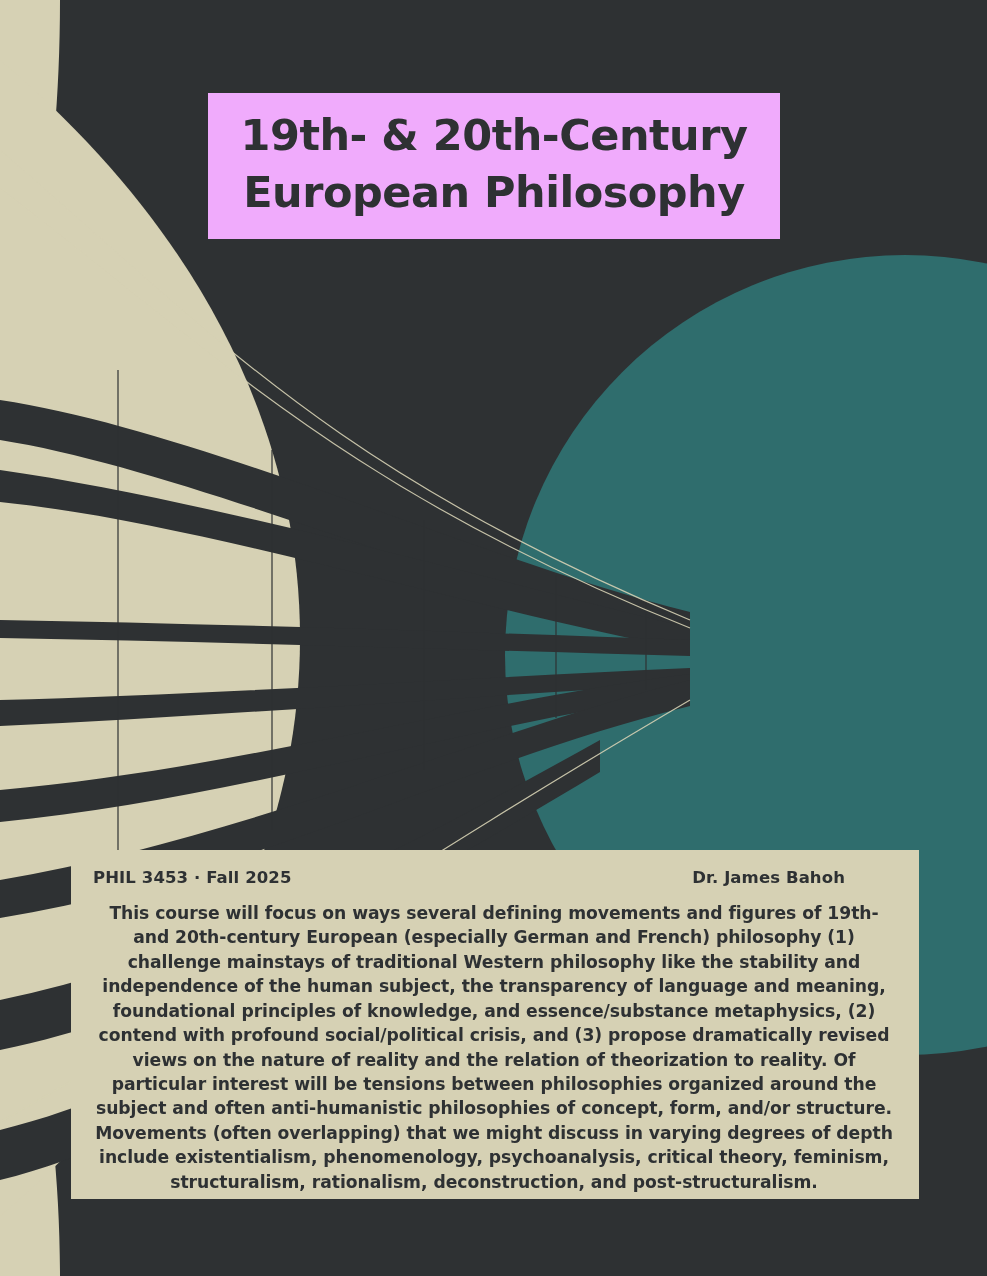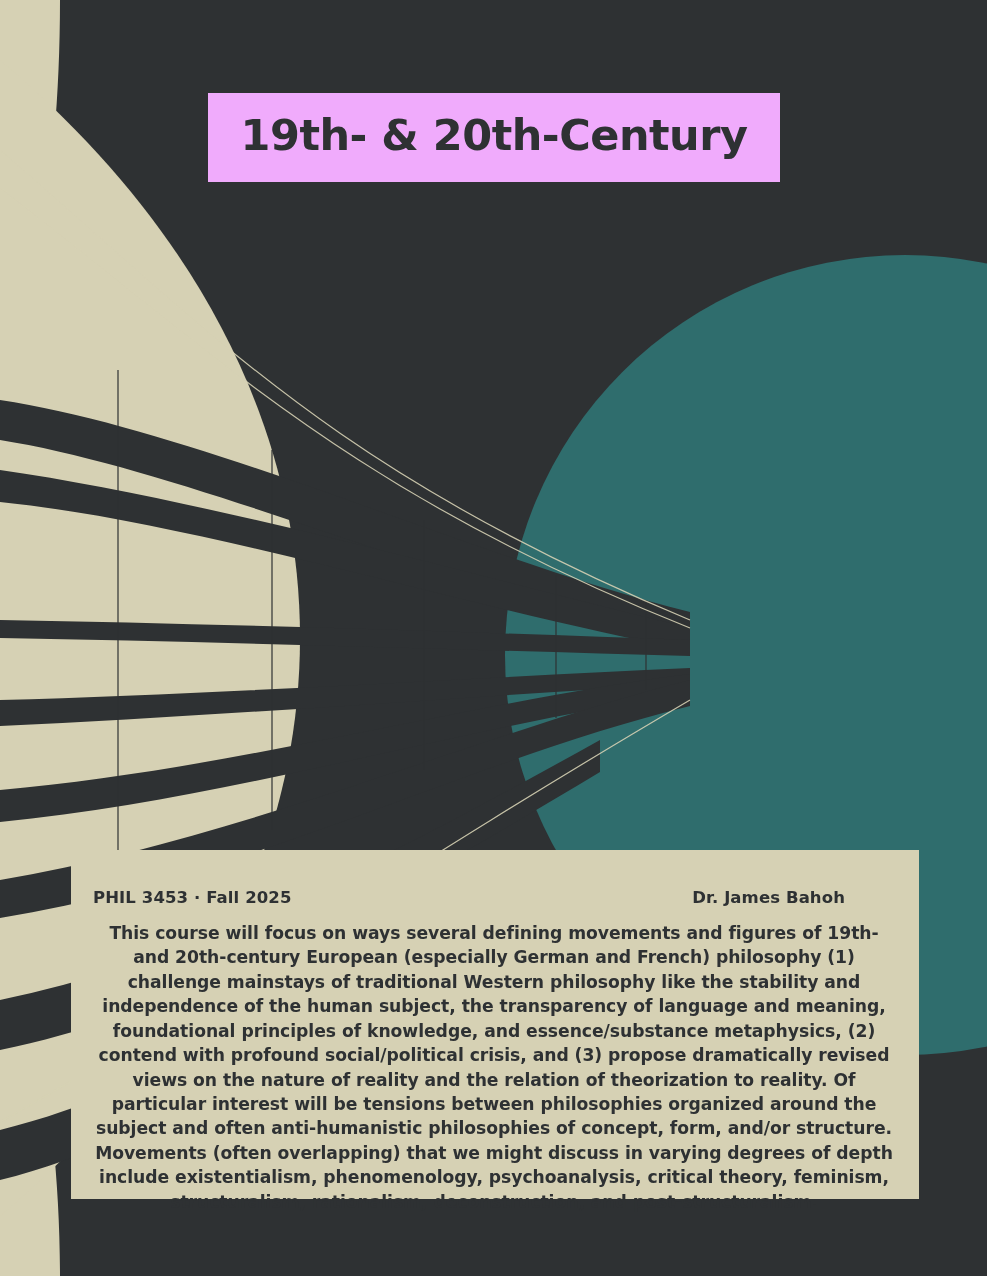--- a/index.html
+++ b/index.html
@@ -65,21 +65,20 @@
     margin-bottom: 14px;
   }
   .meta-left, .meta-right {
     font-weight: bold;
     font-size: 16.5px;
     color: #2e3133;
     letter-spacing: 0.1px;
   }
   .meta-right {
     padding-right: 50px;
-    margin-top: 20px;
   }
   .description {
     font-weight: bold;
     font-size: 17.2px;
     line-height: 1.42;
     color: #2e3133;
     text-align: center;
     letter-spacing: -0.05px;
   }
 </style>
@@ -120,20 +119,21 @@
 
     <g stroke="#d6d1b4" stroke-width="1.2" fill="none" opacity="0.9">
       <path d="M0,150 C210,330 330,470 690,620"></path>
       <path d="M0,188 C215,352 345,490 690,628"></path>
       <path d="M0,1122 C200,1010 400,870 690,700"></path>
     </g>
   </svg>
 
   <div class="title-plate">
     <div class="title-line">19th- &amp; 20th-Century</div>
+    <div class="title-line">European Philosophy</div>
   </div>
 
   <div class="info-panel">
     <div class="meta-row">
       <div class="meta-left">PHIL 3453 · Fall 2025</div>
       <div class="meta-right">Dr. James Bahoh</div>
     </div>
     <div class="description">This course will focus on ways several defining movements and figures of 19th- and 20th-century European (especially German and French) philosophy (1) challenge mainstays of traditional Western philosophy like the stability and independence of the human subject, the transparency of language and meaning, foundational principles of knowledge, and essence/substance metaphysics, (2) contend with profound social/political crisis, and (3) propose dramatically revised views on the nature of reality and the relation of theorization to reality. Of particular interest will be tensions between philosophies organized around the subject and often anti-humanistic philosophies of concept, form, and/or structure. Movements (often overlapping) that we might discuss in varying degrees of depth include existentialism, phenomenology, psychoanalysis, critical theory, feminism, structuralism, rationalism, deconstruction, and post-structuralism.</div>
   </div>
 

